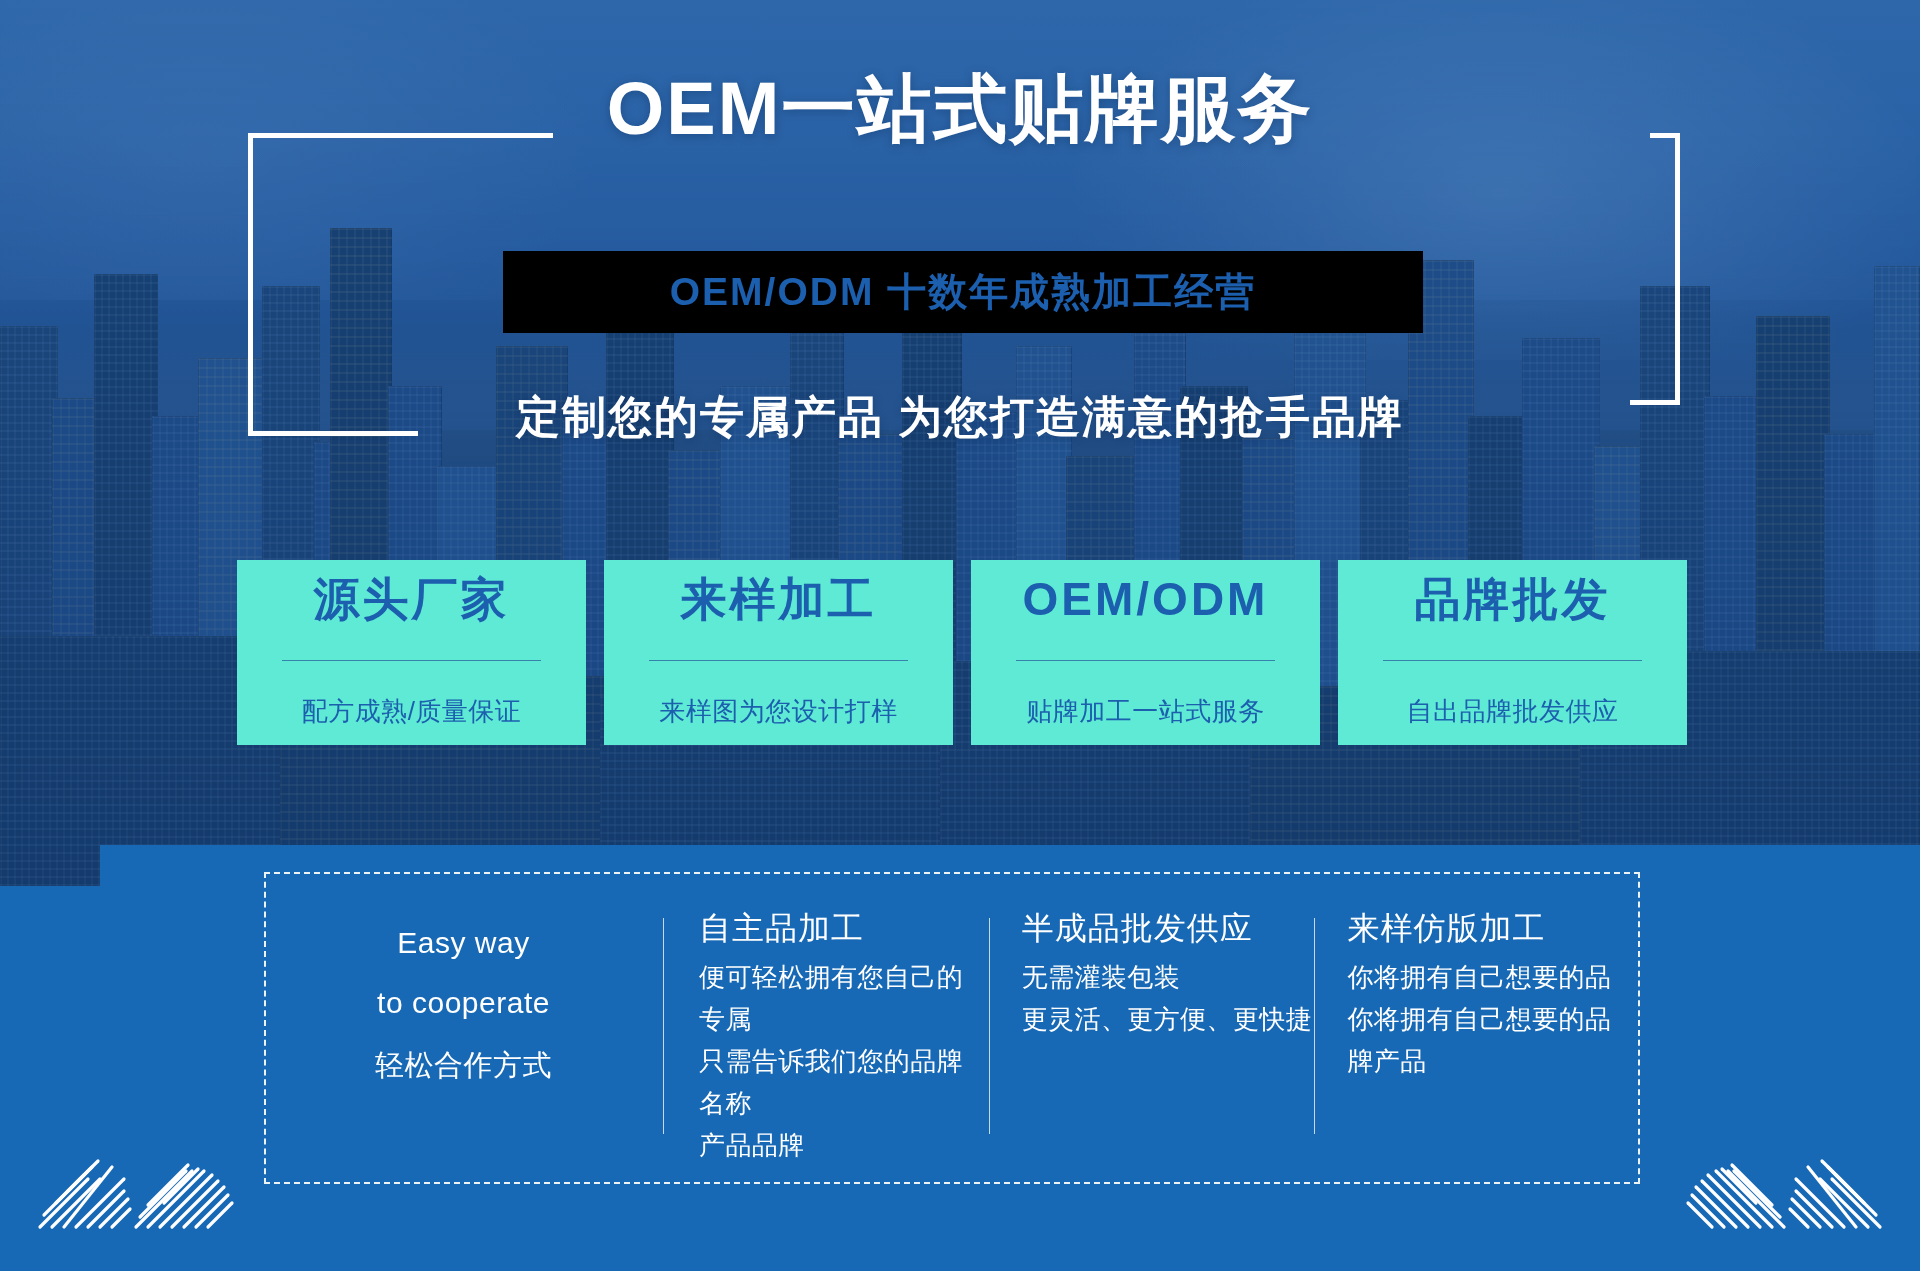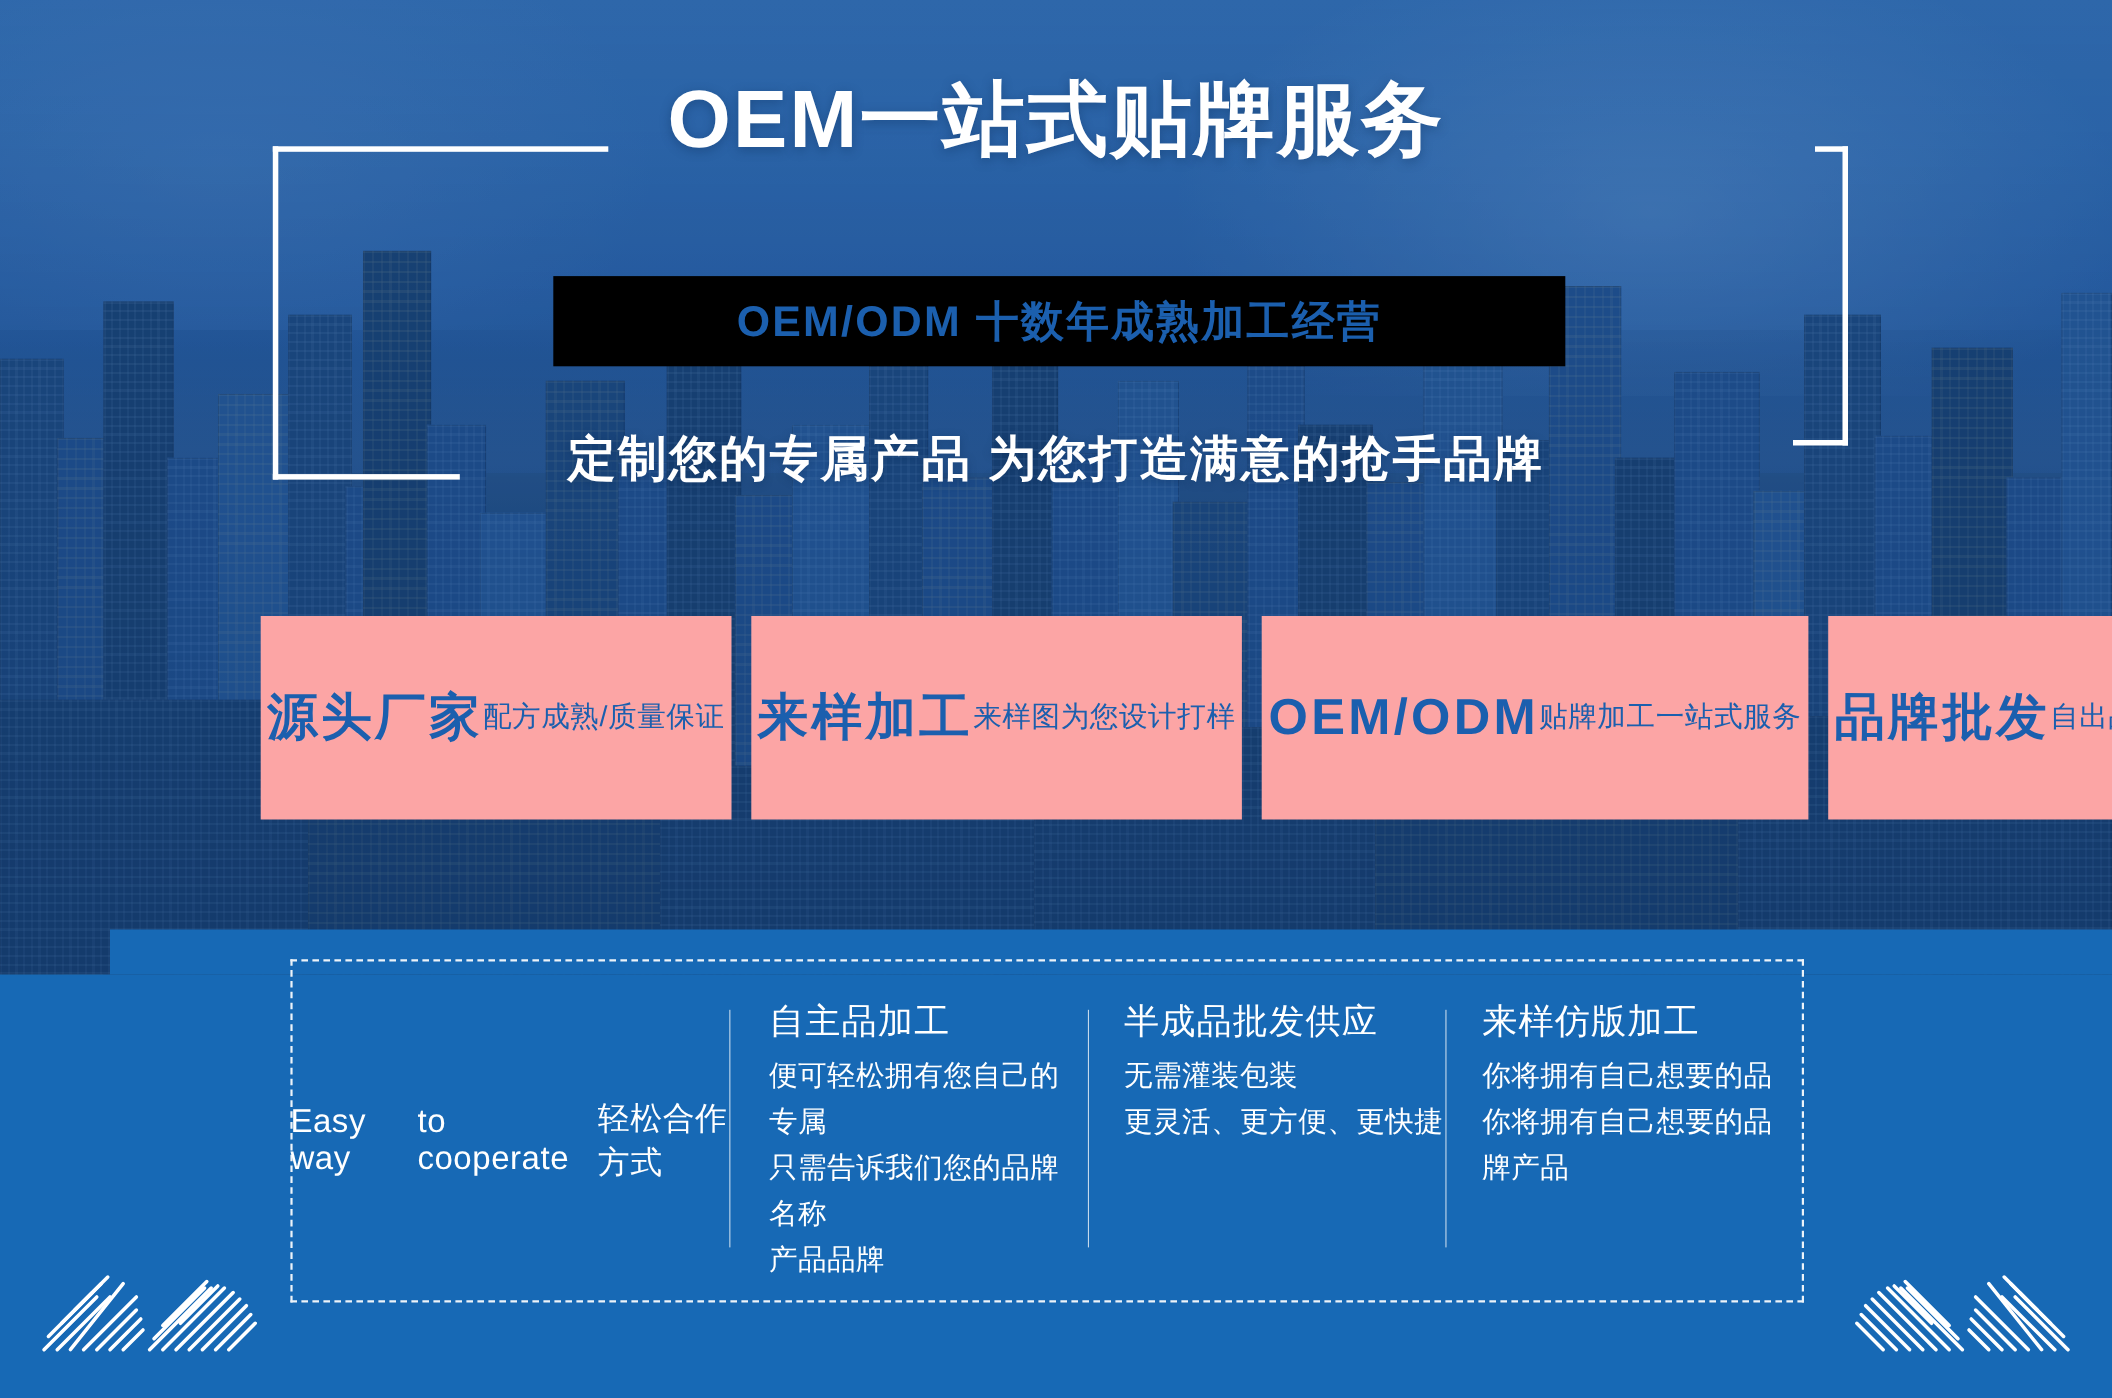--- a/index.html
+++ b/index.html
@@ -101,21 +101,21 @@
   }
   .tagline{
     position:absolute;left:0;top:388px;width:1920px;text-align:center;
     color:#fff;font-size:44px;font-weight:700;letter-spacing:2px;
     text-shadow:0 2px 8px rgba(10,40,80,.35);
   }
 
   
   .cards{position:absolute;left:237px;top:560px;width:1450px;height:185px;display:flex;gap:18px;}
   .card{
-    background:#fca5a5;flex:1;display:flex;flex-direction:row;
+    background:#5eead4;flex:1;display:flex;flex-direction:column;
     align-items:center;justify-content:space-between;padding:14px 6px 16px;box-sizing:border-box;
   }
   .card-title{
     color:#1b5fae;font-size:46px;font-weight:700;letter-spacing:3px;line-height:1.12;white-space:nowrap;
   }
   .card-rule{width:77%;height:1px;background:#2a5f9e;margin:14px 0 12px;opacity:.75;}
   .card-sub{color:#1b5fae;font-size:26px;font-weight:400;letter-spacing:.5px;white-space:nowrap;}
 
   
   .dashbox{
@@ -123,21 +123,21 @@
     border:2px dashed rgba(255,255,255,.92);box-sizing:border-box;
   }
   .cols{
     position:absolute;left:264px;top:872px;width:1376px;height:312px;
     display:flex;box-sizing:border-box;padding:40px 0 36px;
   }
   .col{position:relative;box-sizing:border-box;}
   .col.sep::before{
     content:"";position:absolute;left:0;top:6px;bottom:14px;width:1px;background:rgba(255,255,255,.75);
   }
-  .col-easy{width:29%;display:flex;flex-direction:row;align-items:center;justify-content:flex-start;gap:26px;padding-top:14px;}
+  .col-easy{width:29%;display:flex;flex-direction:column;align-items:center;justify-content:flex-start;gap:26px;padding-top:14px;}
   .col-easy div{color:#fff;font-size:30px;font-weight:400;letter-spacing:.5px;}
   .col-easy .cn{font-size:29px;}
   .col-b{width:23.67%;padding-left:36px;}
   .col-c{width:23.67%;padding-left:33px;}
   .col-d{width:23.66%;padding-left:33px;}
   .col-head{color:#fff;font-size:32px;font-weight:400;letter-spacing:1px;margin-bottom:12px;line-height:1;}
   .col-line{color:#fff;font-size:26px;font-weight:400;letter-spacing:.4px;line-height:1.62;}
 
   
   .hatch{position:absolute;bottom:34px;pointer-events:none;}

